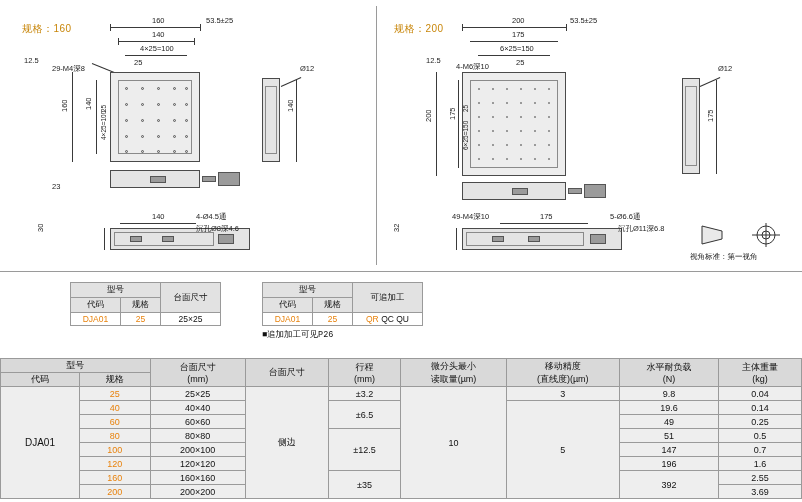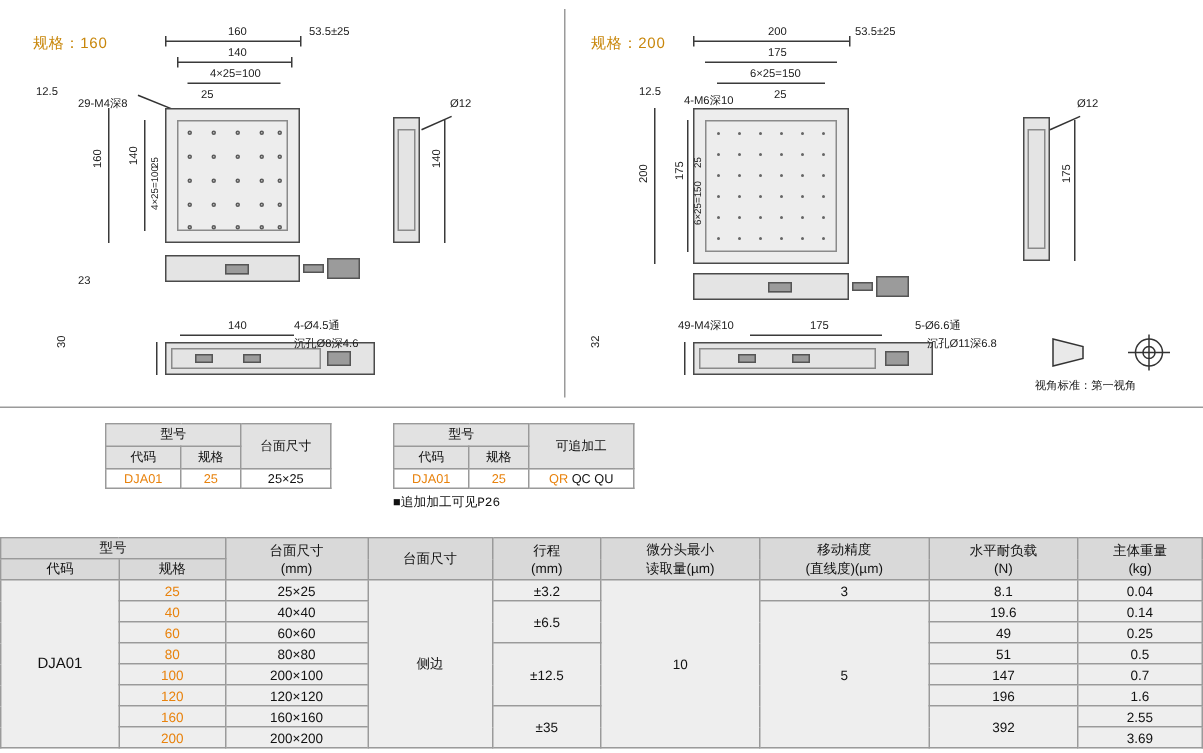--- a/index.html
+++ b/index.html
@@ -343,21 +343,21 @@
       </thead>
       <tbody>
         <tr>
           <td class="shade code-cell" rowspan="8">DJA01</td>
           <td class="shade orange">25</td>
           <td class="shade">25×25</td>
           <td class="shade" rowspan="8">侧边</td>
           <td class="shade">±3.2</td>
           <td class="shade" rowspan="8">10</td>
           <td class="shade">3</td>
-          <td class="shade">8.1</td>
+          <td class="shade">9.8</td>
           <td class="shade">0.04</td>
         </tr>
         <tr>
           <td class="shade orange">40</td>
           <td class="shade">40×40</td>
           <td class="shade" rowspan="2">±6.5</td>
           <td class="shade" rowspan="7">5</td>
           <td class="shade">19.6</td>
           <td class="shade">0.14</td>
         </tr>

